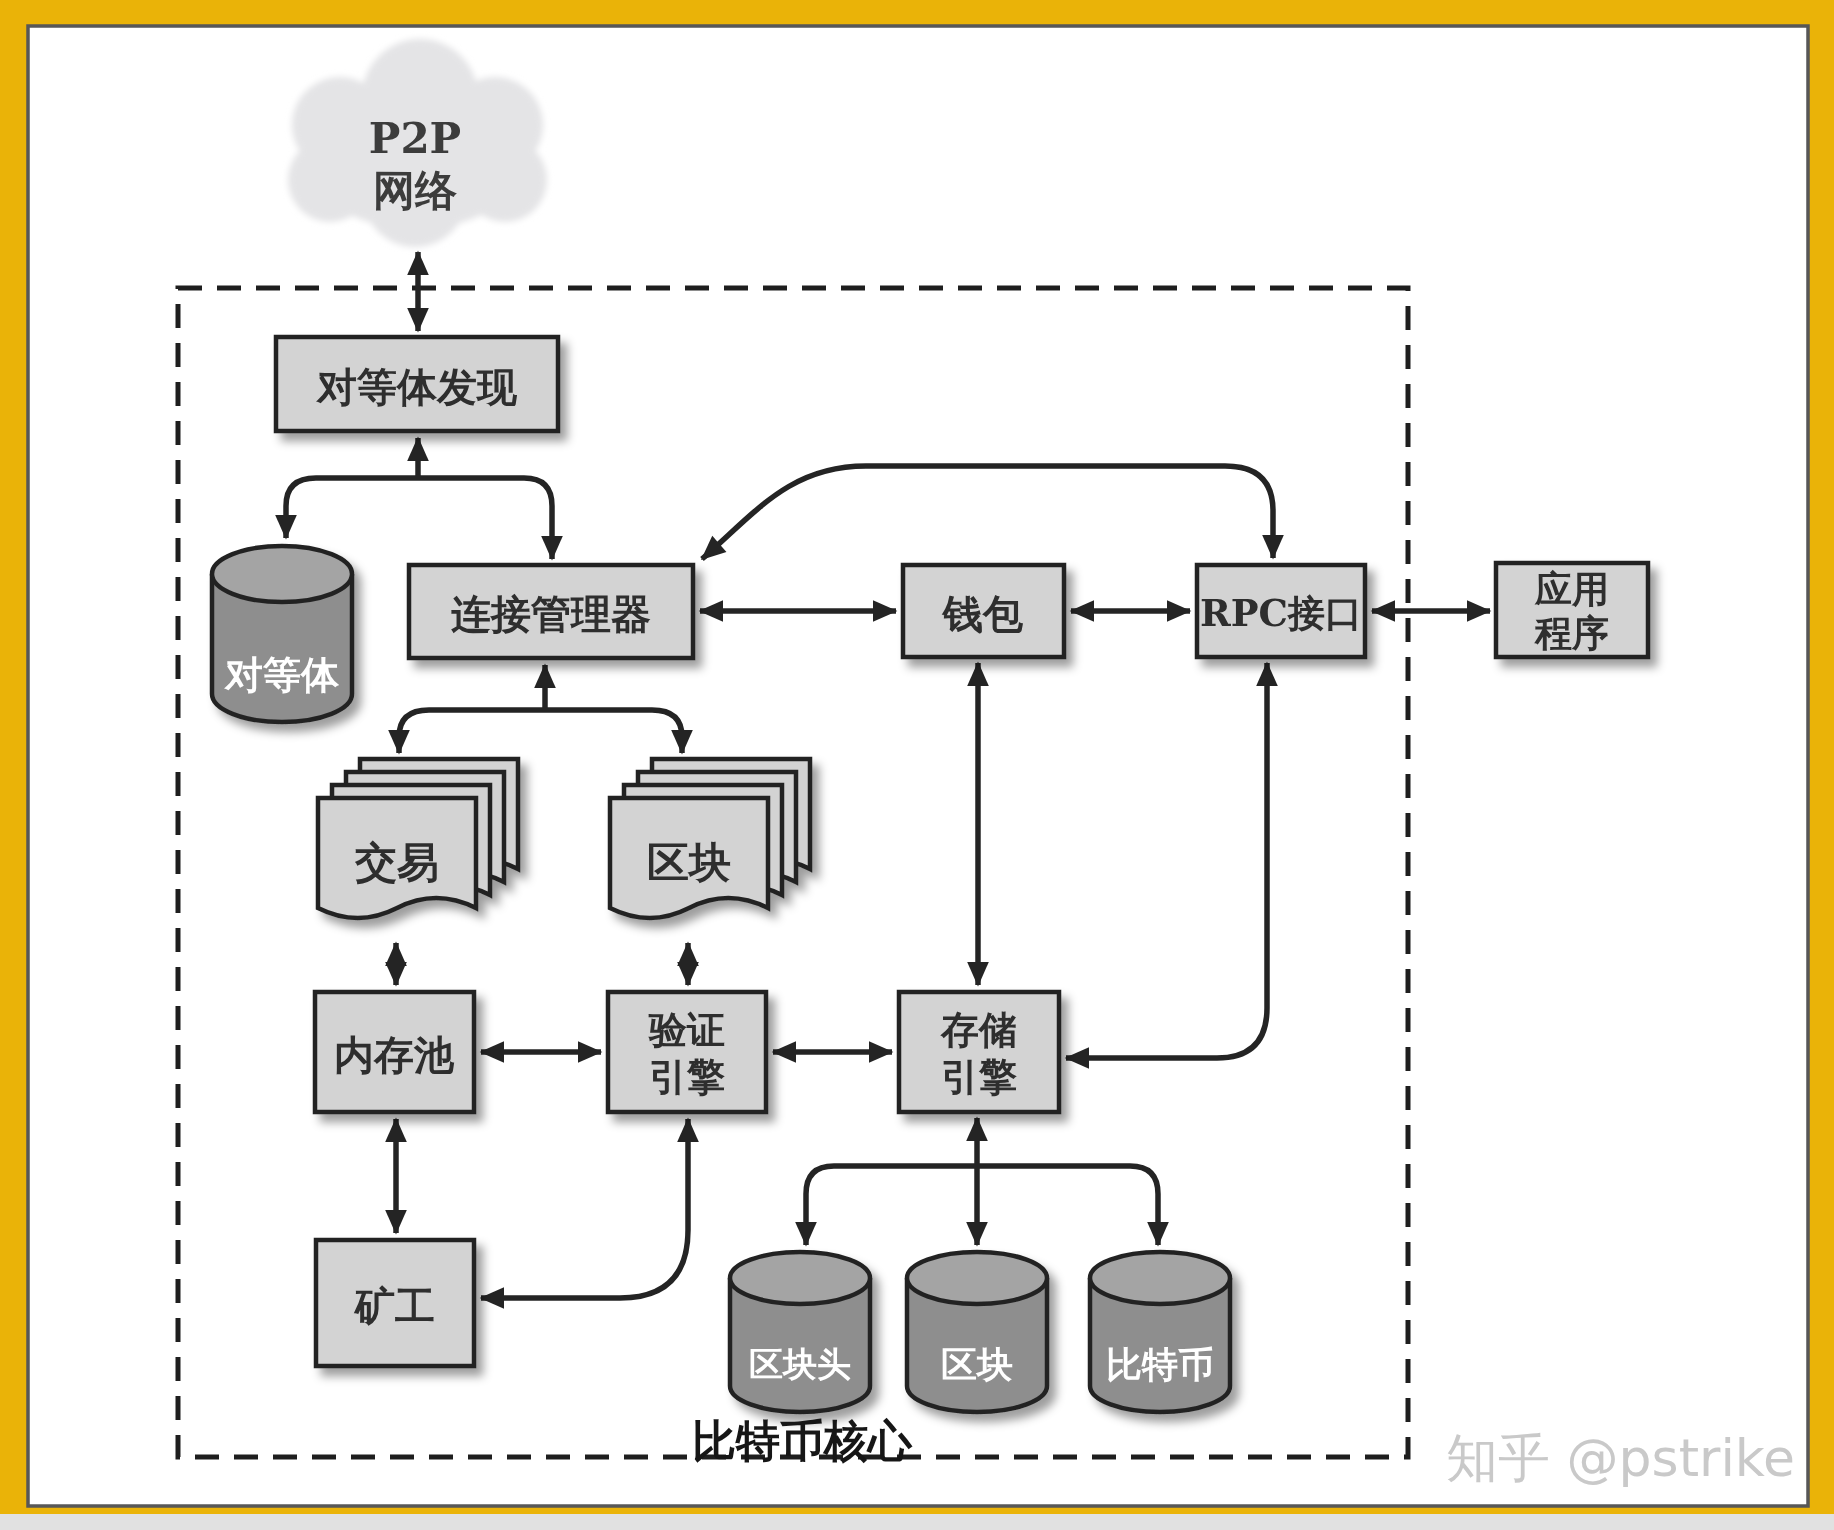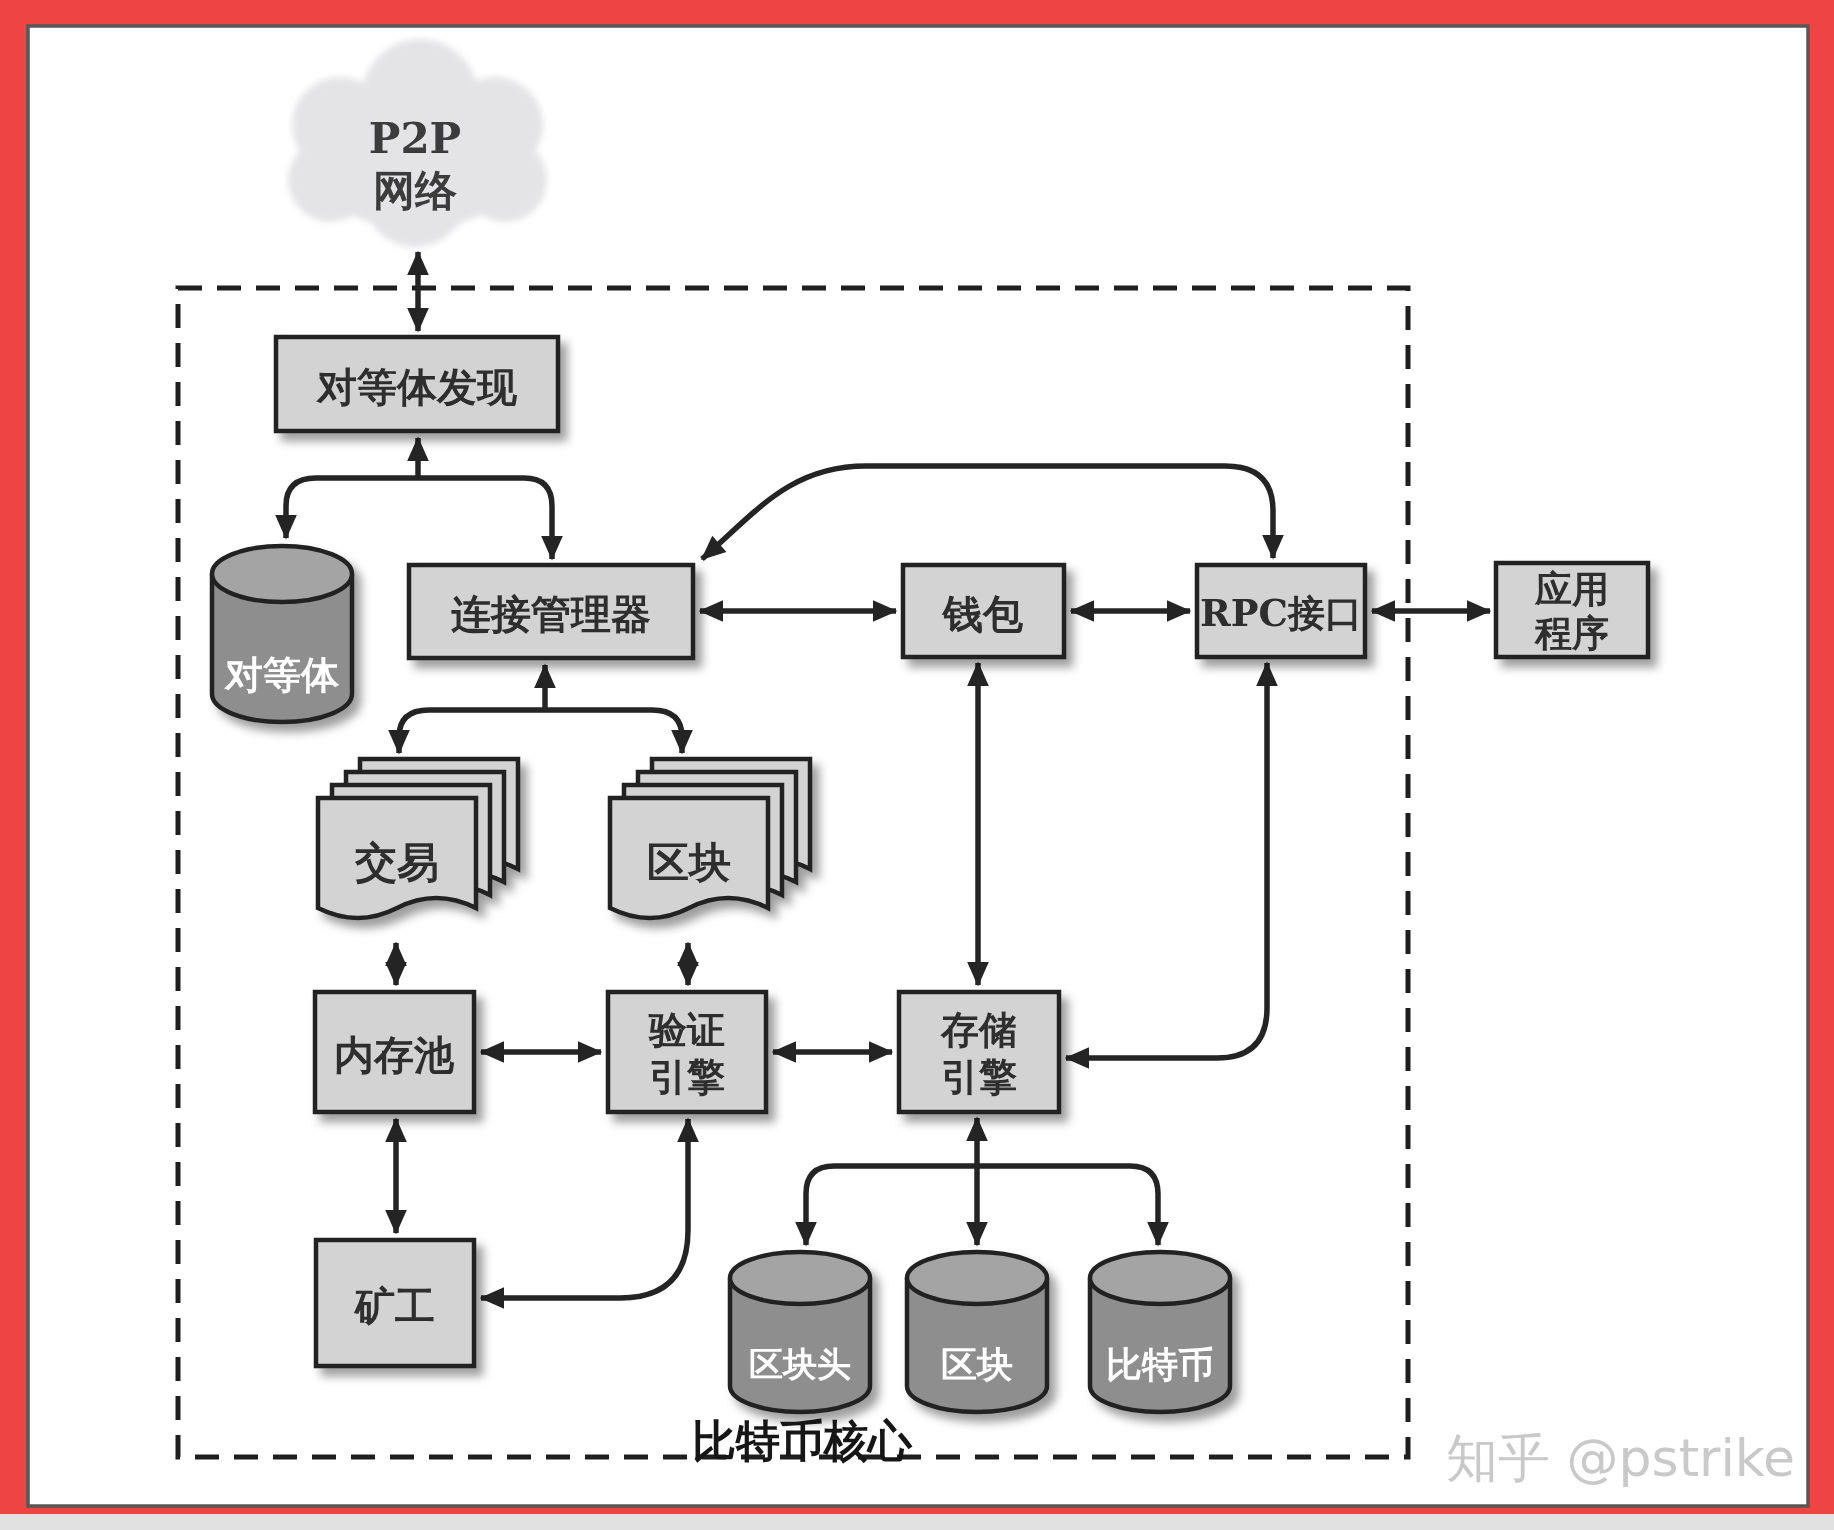--- a/index.html
+++ b/index.html
@@ -1,16 +1,16 @@
 <!DOCTYPE html>
 <html><head>
 <meta charset="utf-8">
 <style>
   html,body{margin:0;padding:0;background:#ffffff;}
-  .stage{position:relative;width:1834px;height:1530px;background:#ef4444;overflow:hidden;}
+  .stage{position:relative;width:1834px;height:1530px;background:#eab308;overflow:hidden;}
   svg{position:absolute;left:0;top:0;display:block;}
   .connector{fill:none;stroke:#242424;stroke-width:5.5;}
   .boxnode{fill:#d3d3d3;stroke:#242424;stroke-width:4.5;}
   .docpage{fill:#d3d3d3;stroke:#242424;stroke-width:4.5;}
   .cylbody{fill:#8e8e8e;stroke:#242424;stroke-width:4.5;}
   .cyltop{fill:#a4a4a4;stroke:#242424;stroke-width:4.5;}
   .cloudblob{fill:#e4e4e6;}
   .frame{fill:#ffffff;stroke:#575757;stroke-width:3.5;}
   .dashedbox{fill:none;stroke:#1e1e1e;stroke-width:5;stroke-dasharray:24 15;}
   .strip{fill:#e1e1e1;}

